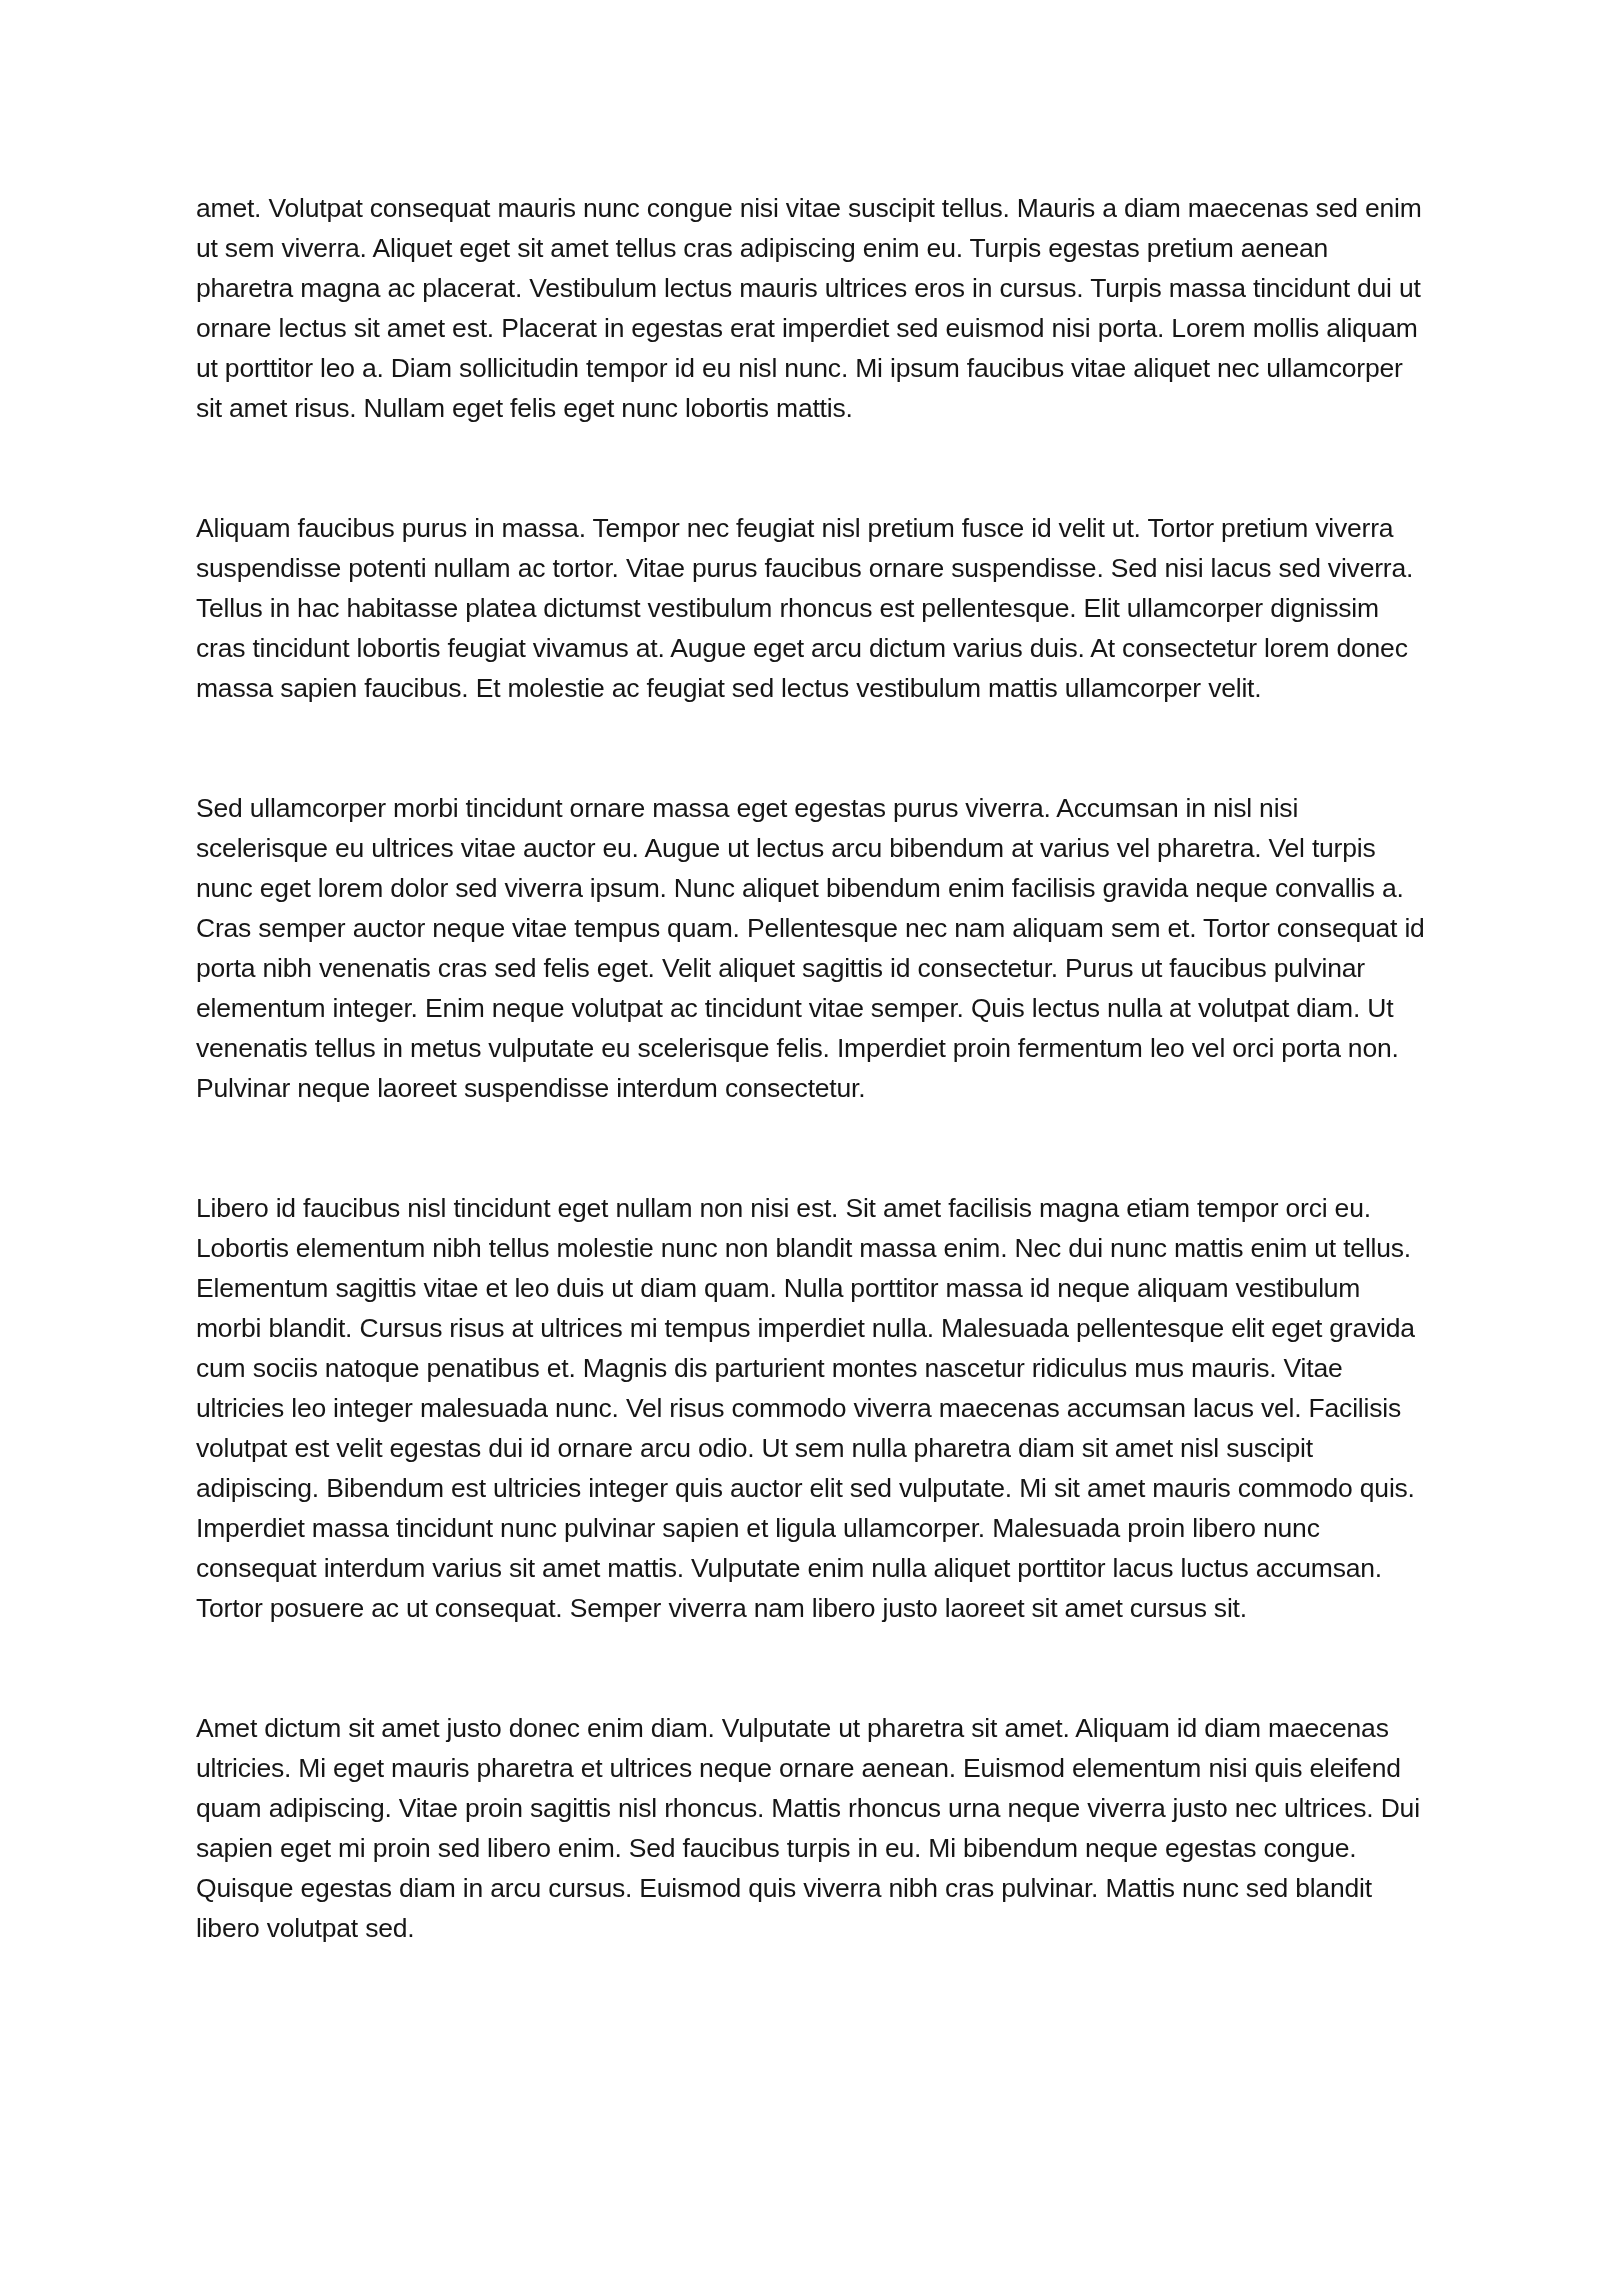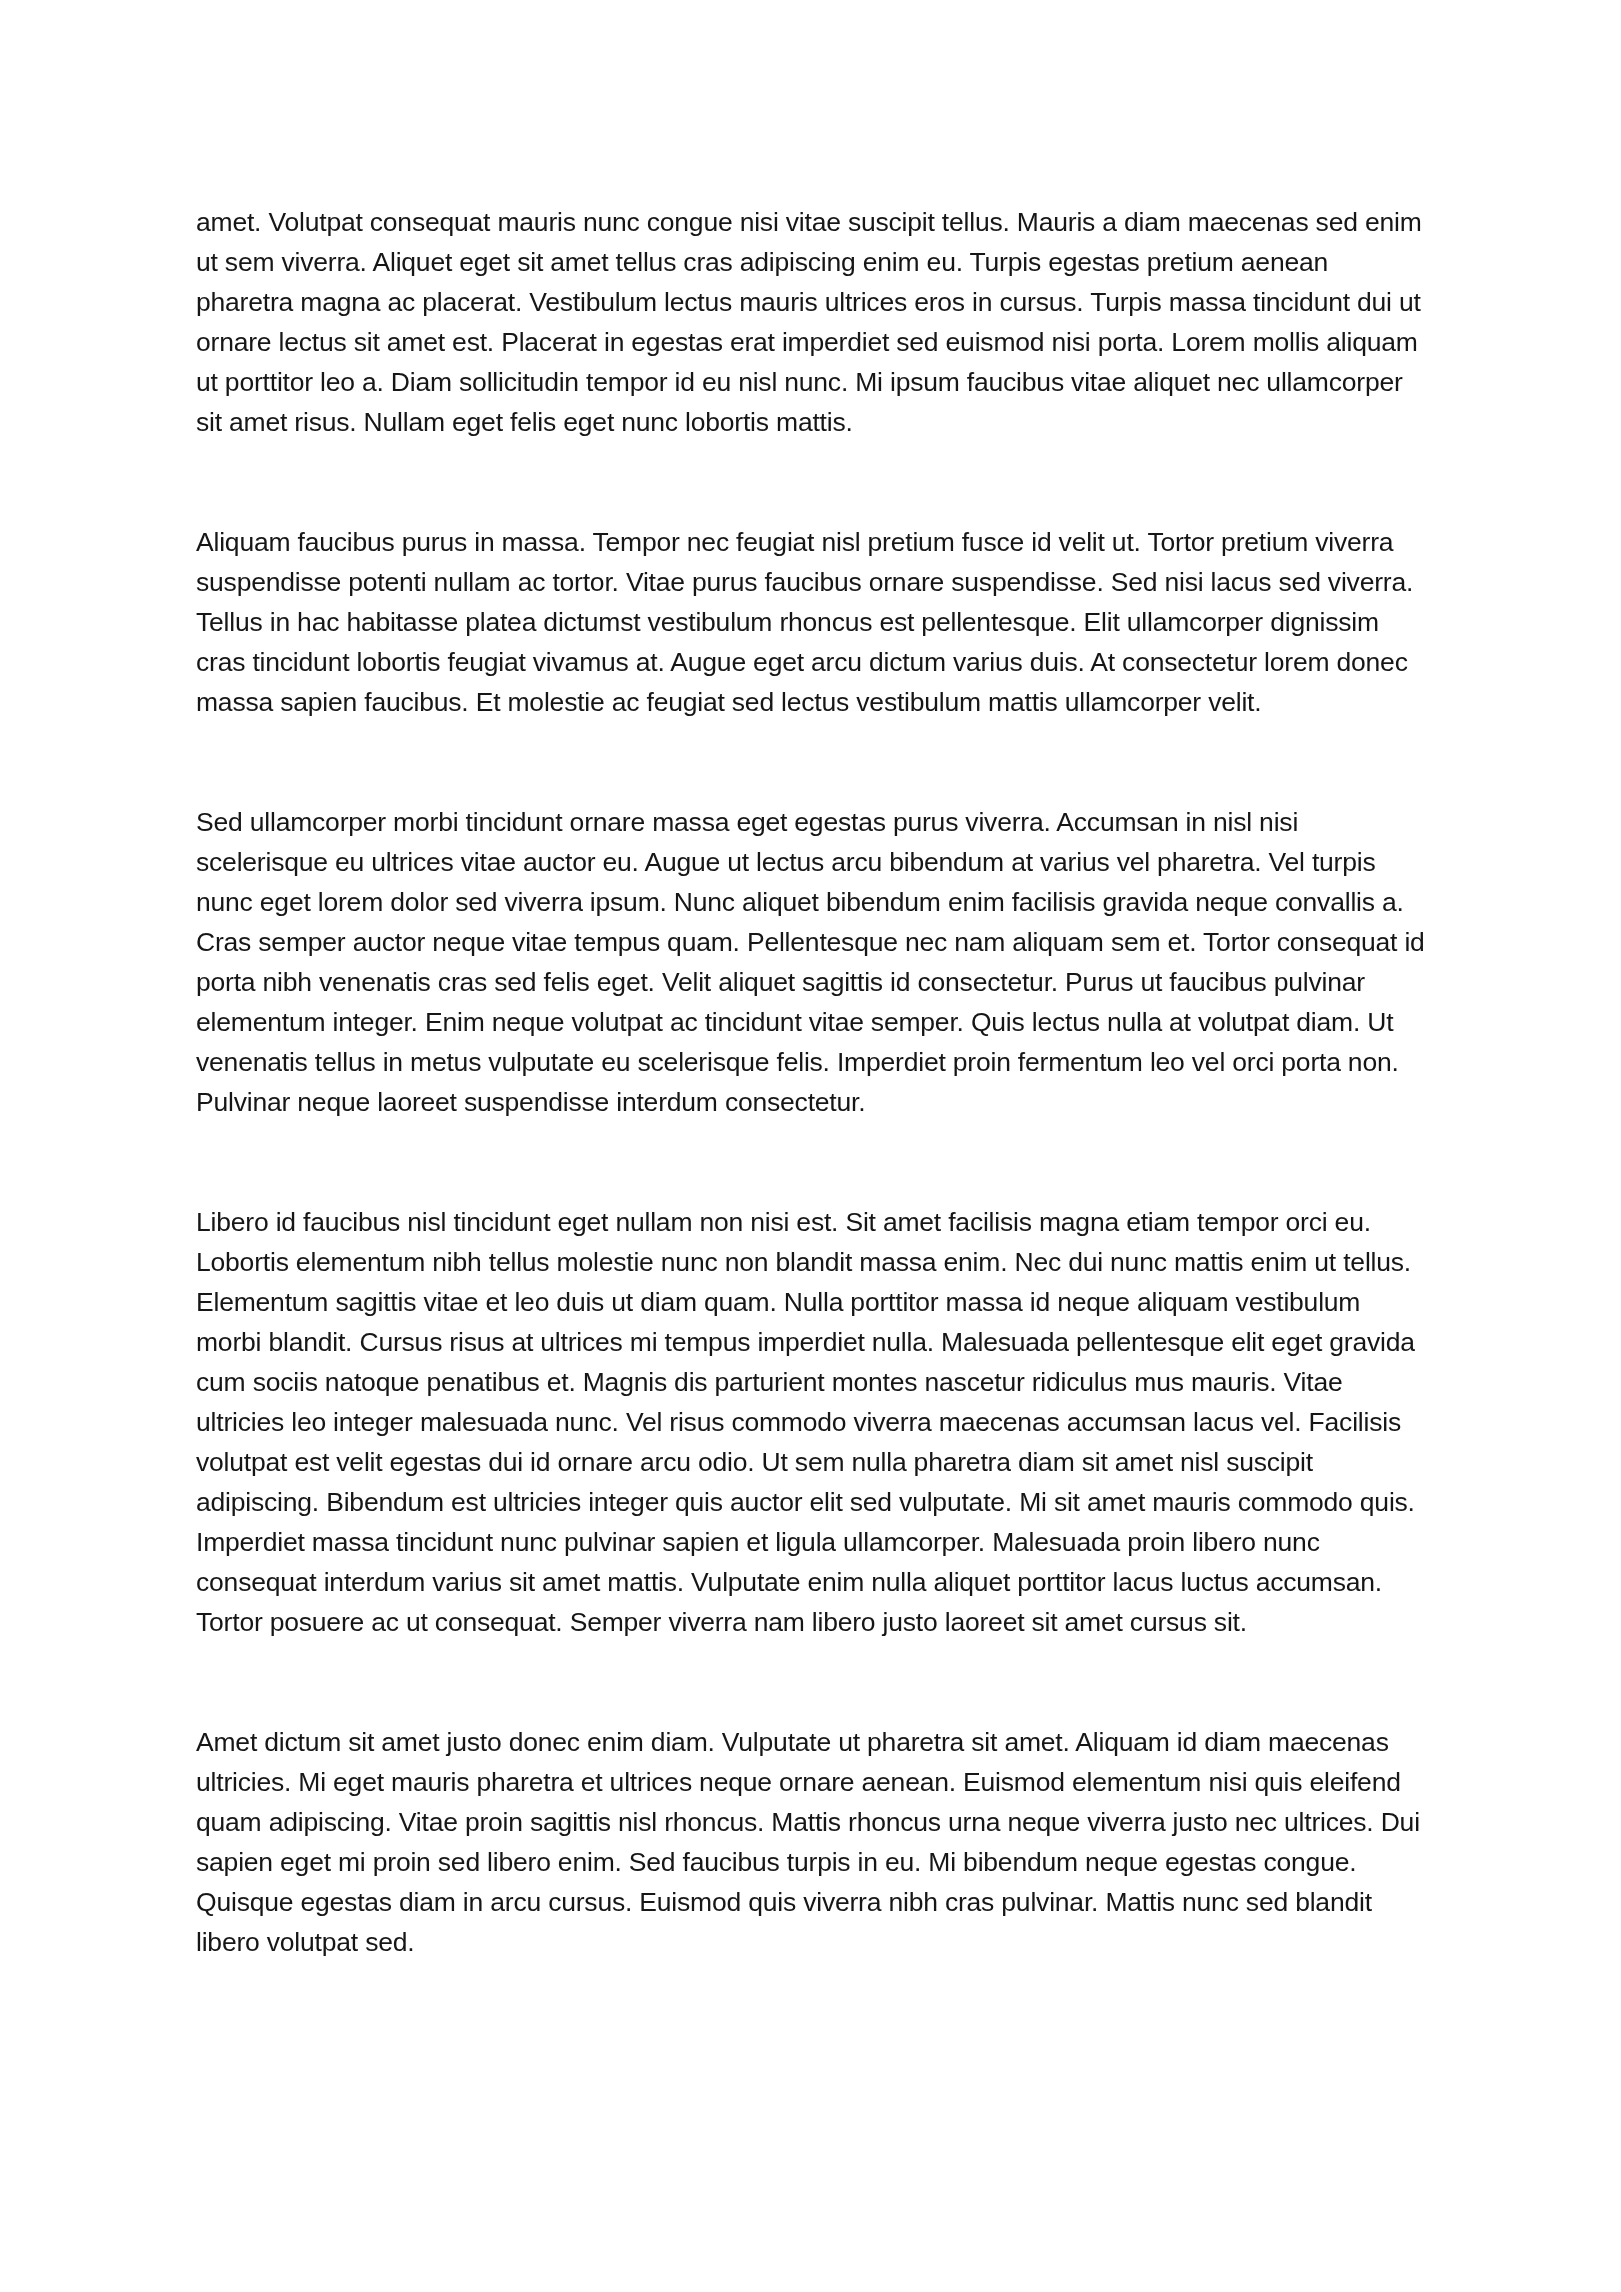--- a/index.html
+++ b/index.html
@@ -10,21 +10,21 @@
   .page {
     position: relative;
     width: 1621px;
     height: 2293px;
     background: var(--page-bg, #ffffff);
     overflow: hidden;
   }
   .text-block {
     position: absolute;
     left: 196px;
-    top: 202px;
+    top: 188px;
     width: 1231px;
     color: var(--text-color, #161616);
     font-family: "Liberation Sans", sans-serif;
     font-size: 26.5px;
     line-height: 40px;
     letter-spacing: -0.2px;
     font-weight: 400;
     text-align: left;
   }
   .text-block p {

